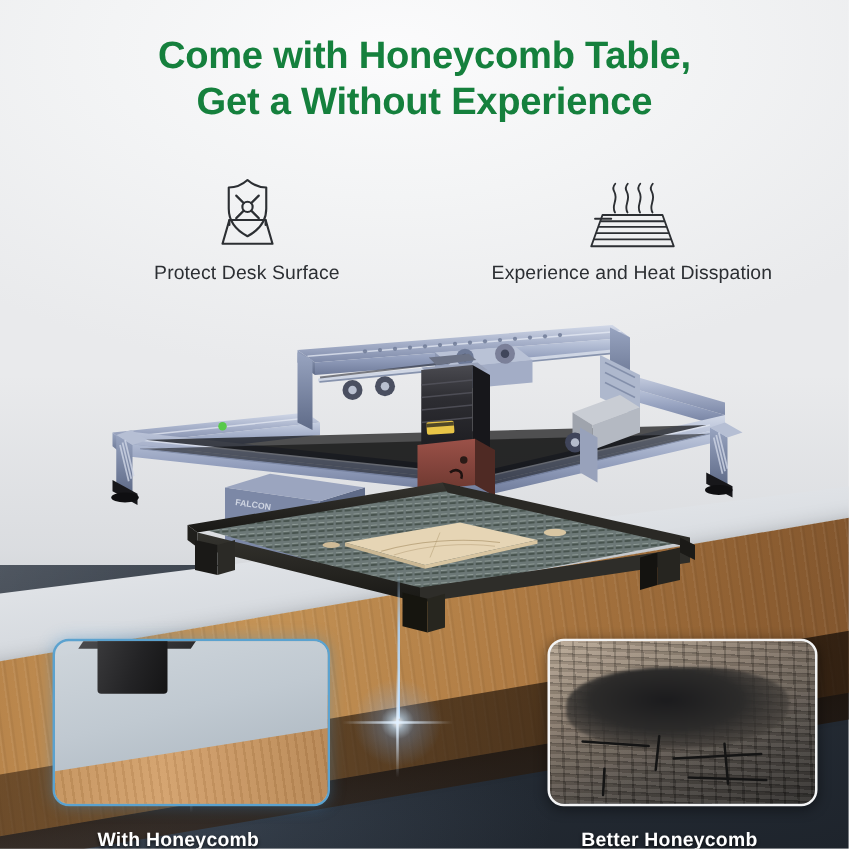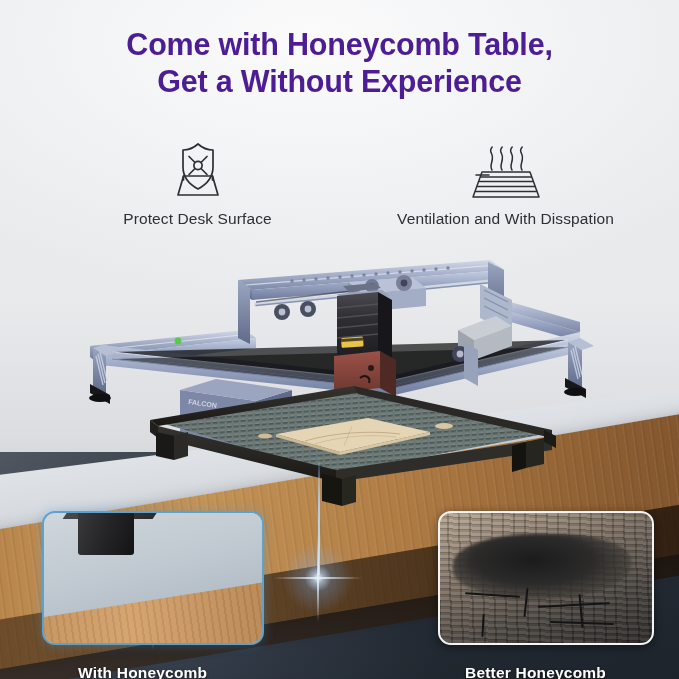--- a/index.html
+++ b/index.html
@@ -52,21 +52,21 @@
   }
   .wood-band-dark{
     position:absolute;left:-110px;top:560px;width:930px;height:70px;
     transform:rotate(-9.6deg);
     background:linear-gradient(100deg,rgba(60,38,20,.55) 0%,rgba(40,26,14,.72) 60%,rgba(25,16,9,.85) 100%);
   }
 
   
   .headline{
     position:absolute;left:0;top:26px;width:679px;text-align:center;
-    color:#4c1d95;font-weight:bold;font-size:30.5px;line-height:37px;
+    color:#15803d;font-weight:bold;font-size:30.5px;line-height:37px;
     letter-spacing:-.2px;
   }
   .headline .l2{display:block;}
 
   
   .features{
     position:absolute;left:12px;top:132px;width:679px;height:96px;
     display:flex;justify-content:center;align-items:flex-end;gap:36px;
   }
   .feature{width:272px;text-align:center;}
@@ -214,21 +214,21 @@
           <path d="M26.5 47.5 L83.5 47.5"></path>
           <path d="M28.5 42.5 L81.5 42.5"></path>
           <path d="M30 38 L80 38"></path>
 
           <path d="M41 31 C37.5 25.5 44 21 40.5 14.5 C38.8 11.6 39.6 9.8 41.2 8"></path>
           <path d="M51 31 C47.5 25.5 54 21 50.5 14.5 C48.8 11.6 49.6 9.8 51.2 8"></path>
           <path d="M61 31 C57.5 25.5 64 21 60.5 14.5 C58.8 11.6 59.6 9.8 61.2 8"></path>
           <path d="M71 31 C67.5 25.5 74 21 70.5 14.5 C68.8 11.6 69.6 9.8 71.2 8"></path>
         </svg>
       </div>
-      <div class="cap">Ventilation and With Disspation</div>
+      <div class="cap">Experience and Heat Disspation</div>
     </div>
 
   </div>
 
   <div class="machine">
     <svg width="560" height="215" viewBox="0 0 560 215">
       <defs>
         <linearGradient id="alum" x1="0" y1="0" x2="0" y2="1">
           <stop offset="0" stop-color="#d2d9e8"></stop>
           <stop offset="45%" stop-color="#a8b2cb"></stop>

